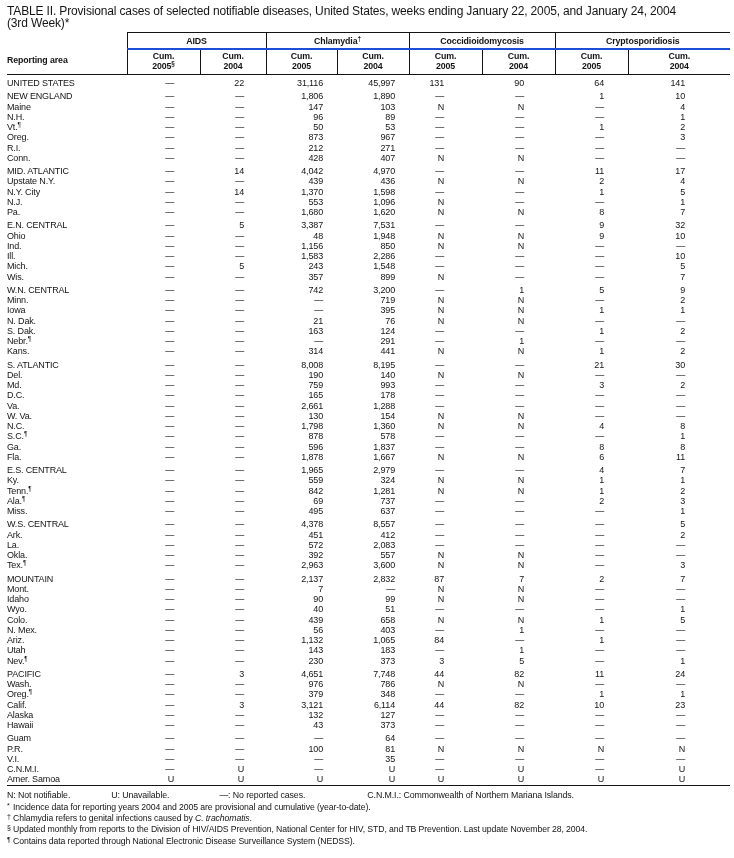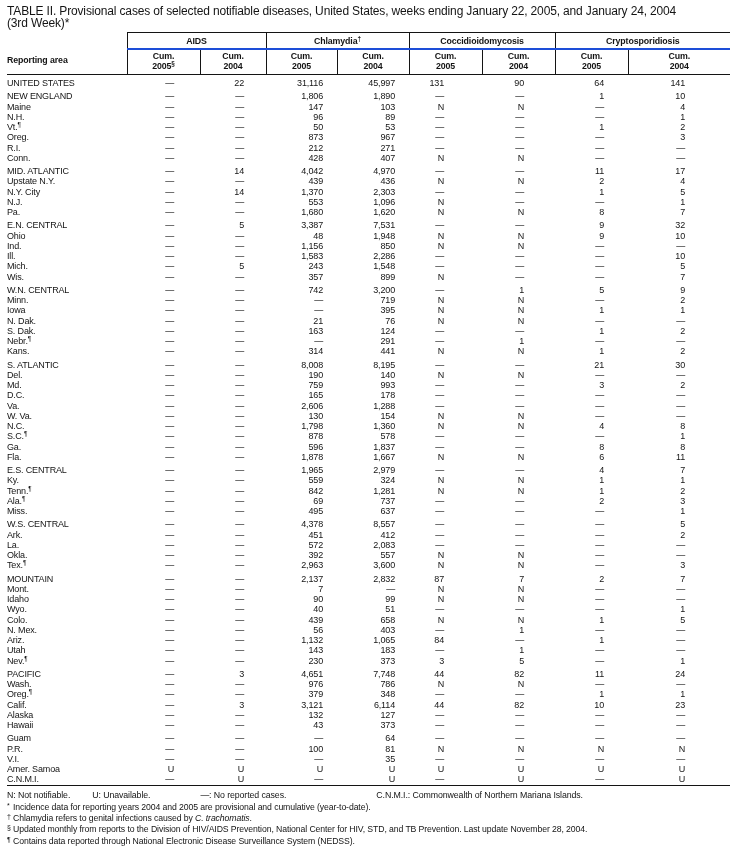--- a/index.html
+++ b/index.html
@@ -73,23 +73,23 @@
   tbody.section tr:first-child td{padding-top:3px;}
   tbody.section tr:first-child td.val:nth-child(2){padding-top:3px;}
   sup{font-size:6.4px;line-height:0;vertical-align:3px;letter-spacing:0;}
   .legend{
     margin-top:4px;
     font-size:8.8px;
     letter-spacing:-0.1px;
     white-space:nowrap;
   }
   .legend span{display:inline-block;}
-  .legend span:nth-child(1){margin-right:22px;}
+  .legend span:nth-child(1){margin-right:41px;}
   .legend span:nth-child(2){margin-right:50px;}
-  .legend span:nth-child(3){margin-right:90px;}
+  .legend span:nth-child(3){margin-right:62px;}
   .footnotes{margin-top:1px;}
   .footnote{
     font-size:8.7px;
     line-height:10.3px;
     letter-spacing:-0.1px;
     white-space:nowrap;
   }
   .footnote .marker{
     display:inline-block;
     width:6px;
@@ -276,21 +276,21 @@
           <td class="val">N</td>
           <td class="val">N</td>
           <td class="val">2</td>
           <td class="val">4</td>
         </tr>
         <tr>
           <td class="area">N.Y. City</td>
           <td class="val">—</td>
           <td class="val">14</td>
           <td class="val">1,370</td>
-          <td class="val">2,303</td>
+          <td class="val">1,598</td>
           <td class="val">—</td>
           <td class="val">—</td>
           <td class="val">1</td>
           <td class="val">5</td>
         </tr>
         <tr>
           <td class="area">N.J.</td>
           <td class="val">—</td>
           <td class="val">—</td>
           <td class="val">553</td>
@@ -501,21 +501,21 @@
           <td class="val">178</td>
           <td class="val">—</td>
           <td class="val">—</td>
           <td class="val">—</td>
           <td class="val">—</td>
         </tr>
         <tr>
           <td class="area">Va.</td>
           <td class="val">—</td>
           <td class="val">—</td>
-          <td class="val">2,606</td>
+          <td class="val">2,661</td>
           <td class="val">1,288</td>
           <td class="val">—</td>
           <td class="val">—</td>
           <td class="val">—</td>
           <td class="val">—</td>
         </tr>
         <tr>
           <td class="area">W. Va.</td>
           <td class="val">—</td>
           <td class="val">—</td>
@@ -882,39 +882,39 @@
           <td class="val">—</td>
           <td class="val">—</td>
           <td class="val">—</td>
           <td class="val">35</td>
           <td class="val">—</td>
           <td class="val">—</td>
           <td class="val">—</td>
           <td class="val">—</td>
         </tr>
         <tr>
+          <td class="area">C.N.M.I.</td>
+          <td class="val">—</td>
+          <td class="val">U</td>
+          <td class="val">—</td>
+          <td class="val">U</td>
+          <td class="val">—</td>
+          <td class="val">U</td>
+          <td class="val">—</td>
+          <td class="val">U</td>
+        </tr>
+        <tr>
           <td class="area">Amer. Samoa</td>
           <td class="val">U</td>
           <td class="val">U</td>
           <td class="val">U</td>
           <td class="val">U</td>
           <td class="val">U</td>
           <td class="val">U</td>
           <td class="val">U</td>
-          <td class="val">U</td>
-        </tr>
-        <tr>
-          <td class="area">C.N.M.I.</td>
-          <td class="val">—</td>
-          <td class="val">U</td>
-          <td class="val">—</td>
-          <td class="val">U</td>
-          <td class="val">—</td>
-          <td class="val">U</td>
-          <td class="val">—</td>
           <td class="val">U</td>
         </tr>
       </tbody>
     </table>
 
   <div class="legend"><span>N: Not notifiable.</span><span>U: Unavailable.</span><span>—: No reported cases.</span><span>C.N.M.I.: Commonwealth of Northern Mariana Islands.</span></div>
 
   <div class="footnotes">
       <div class="footnote"><span class="marker">*</span><span>Incidence data for reporting years 2004 and 2005 are provisional and cumulative (year-to-date).</span></div>
       <div class="footnote"><span class="marker">†</span><span>Chlamydia refers to genital infections caused by </span><i>C. trachomatis</i><span>.</span></div>

